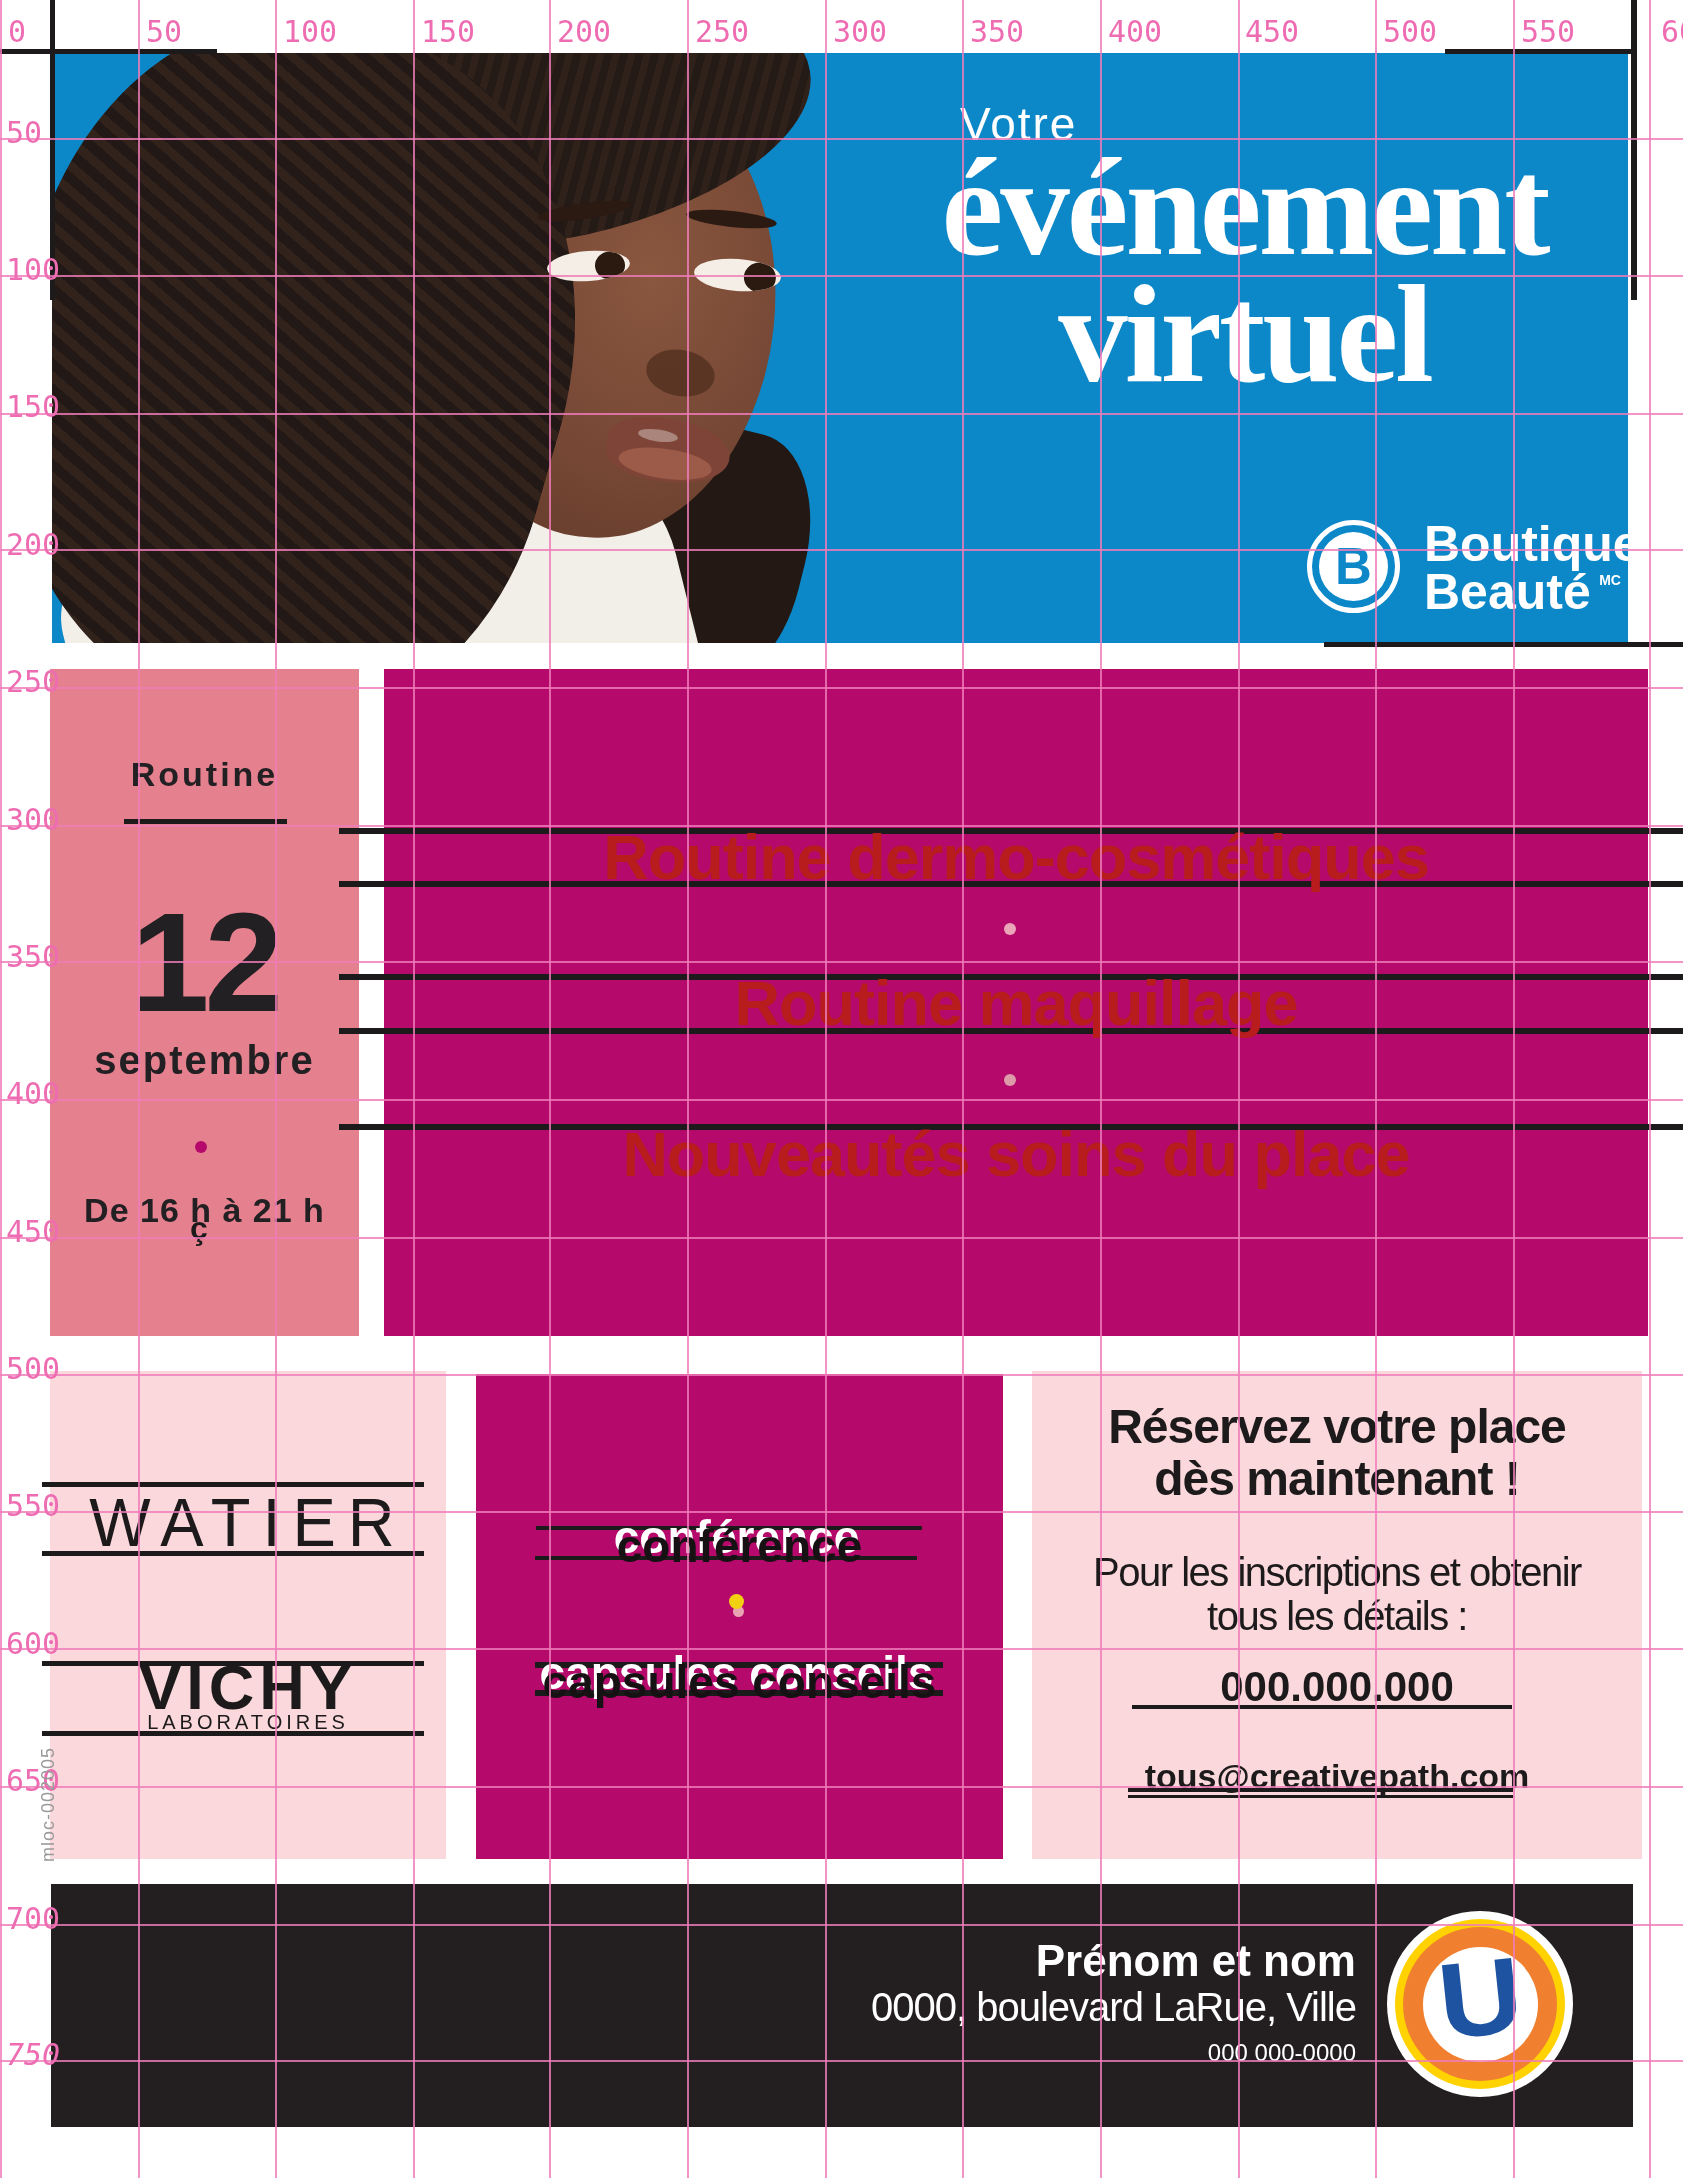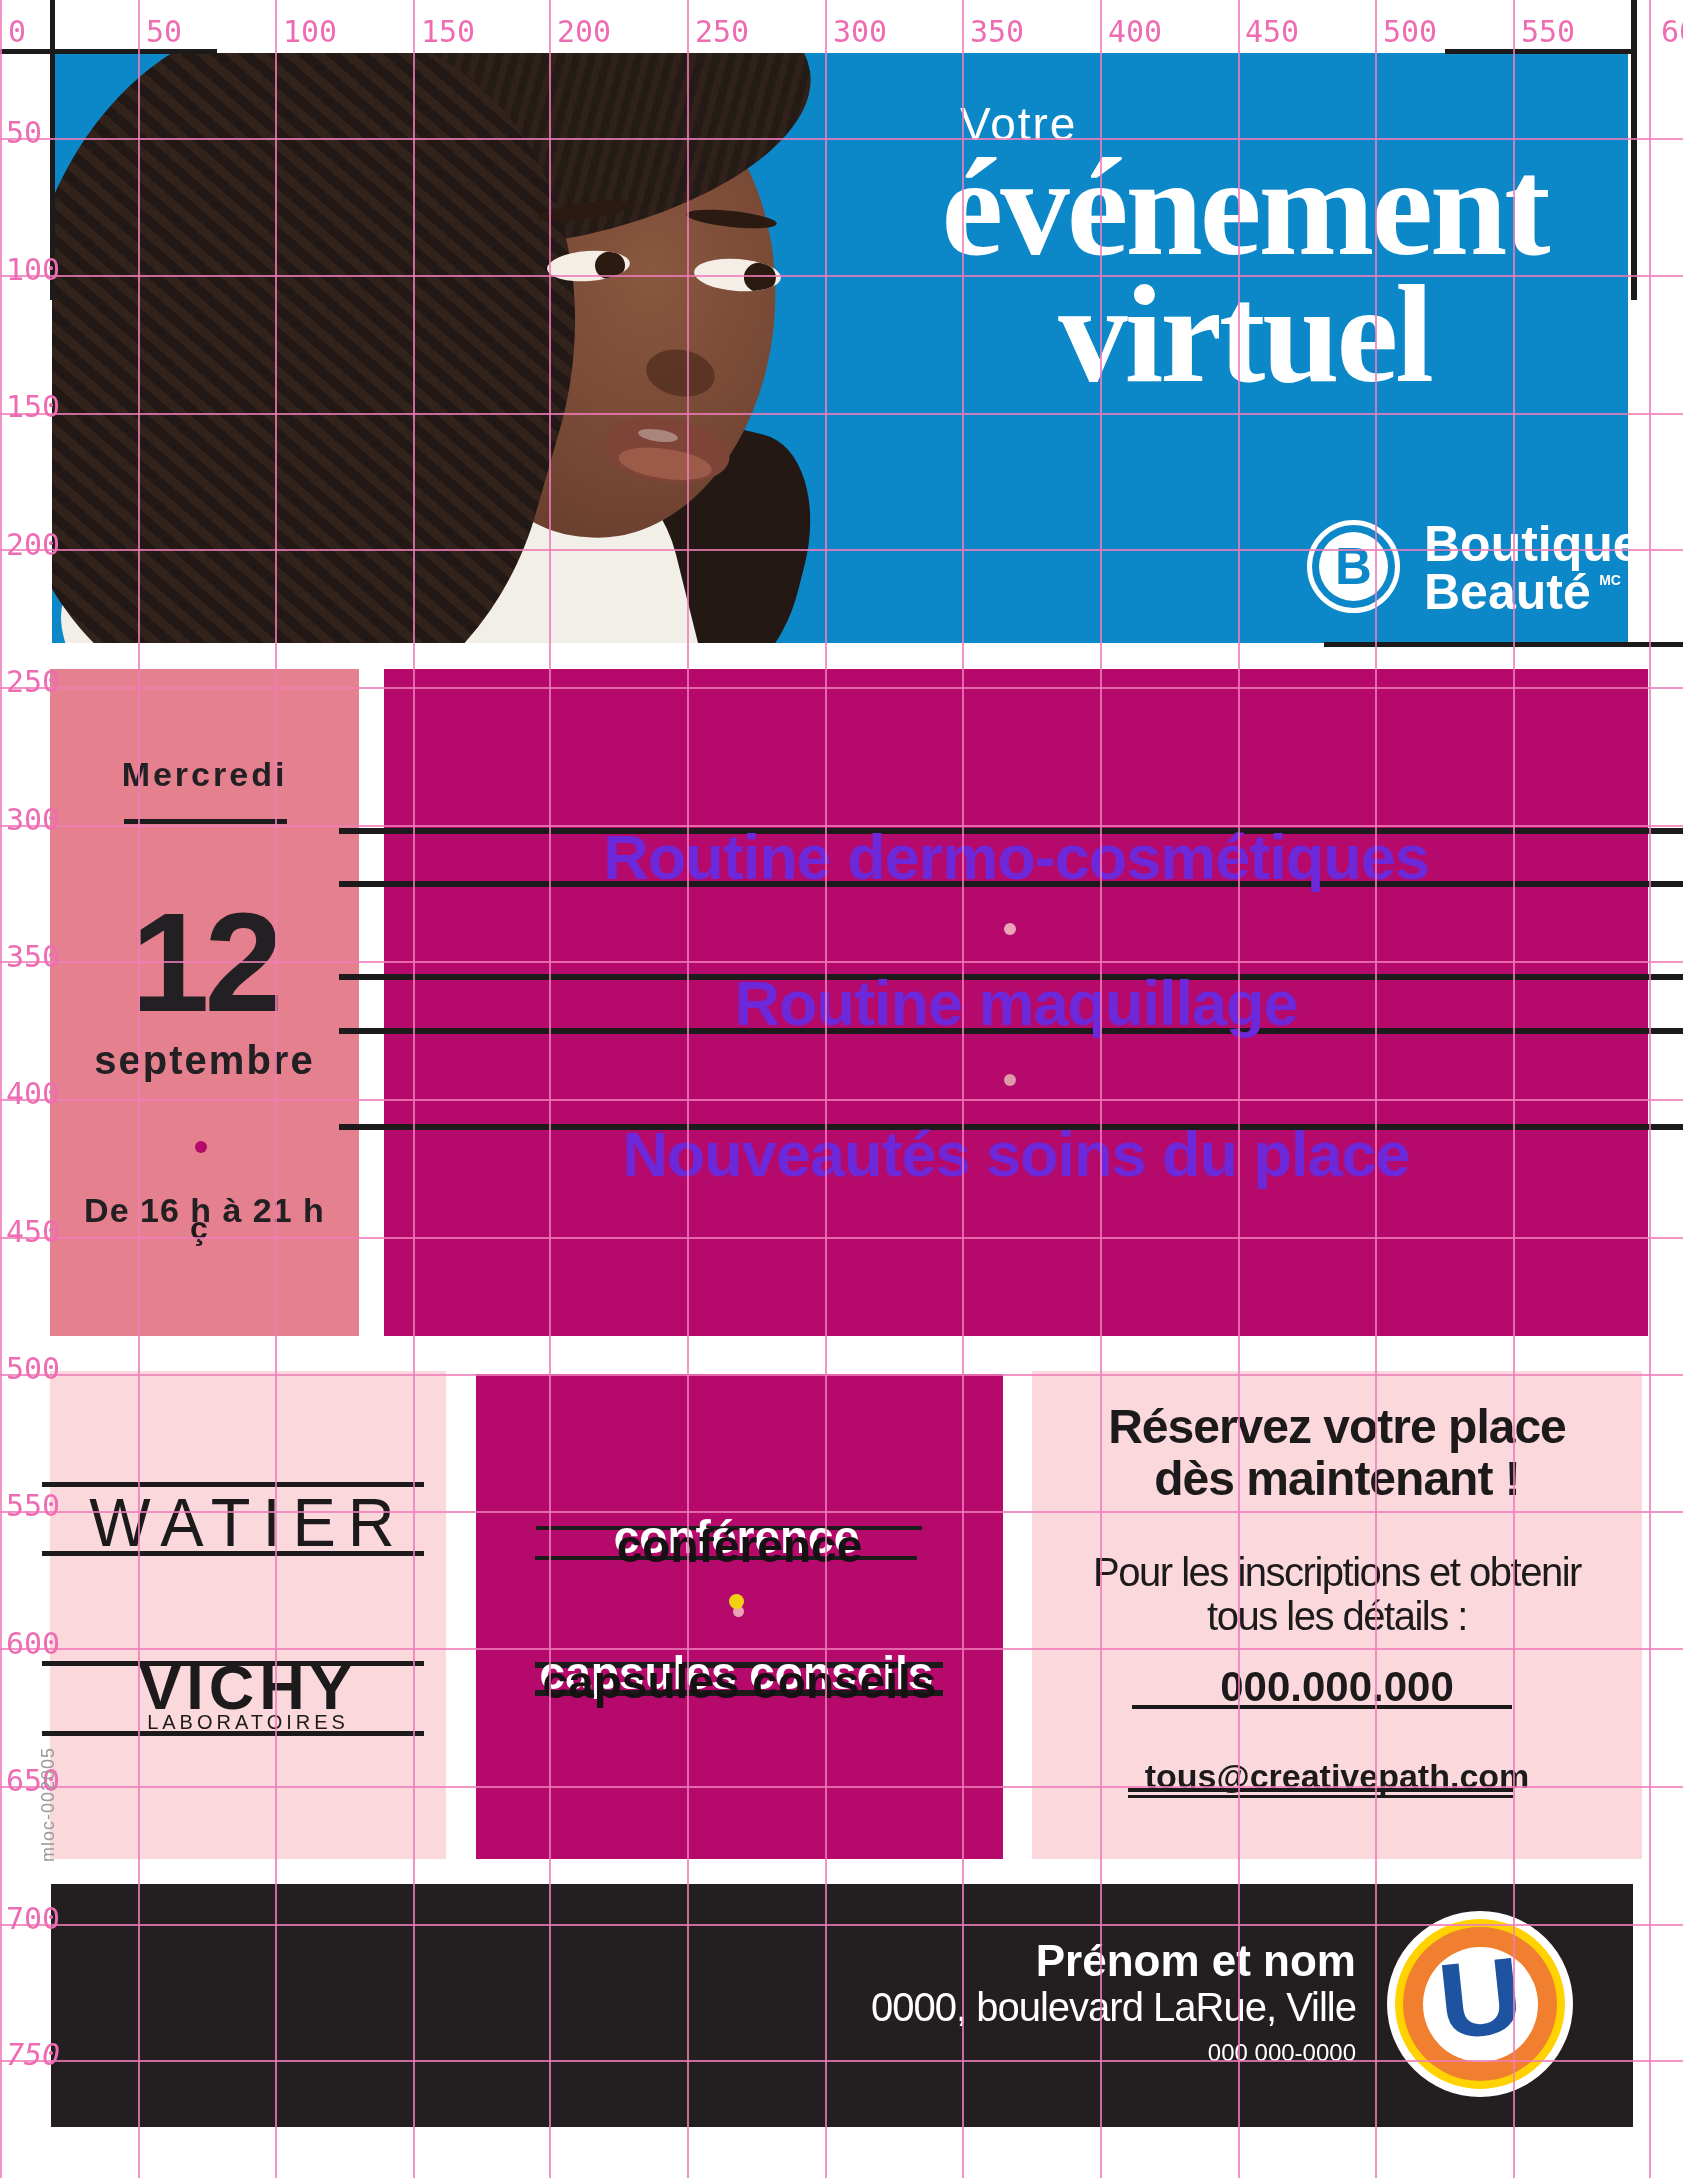--- a/index.html
+++ b/index.html
@@ -4,21 +4,21 @@
 <style>
   html,body{margin:0;padding:0;background:#ffffff;}
   #page{position:relative;width:1683px;height:2178px;background:#ffffff;overflow:hidden;
         font-family:"Liberation Sans",sans-serif;}
   .abs{position:absolute;}
   .mark{position:absolute;background:#1d1a1b;z-index:6;}
   .gridv{position:absolute;top:0;height:2178px;width:2px;background:#ef7cba;opacity:.82;z-index:50;pointer-events:none;}
   .gridh{position:absolute;left:0;width:1683px;height:2px;background:#ef7cba;opacity:.82;z-index:50;pointer-events:none;}
   .rlabel{position:absolute;color:#ee6cb2;font-family:"DejaVu Sans Mono",monospace;font-size:30px;z-index:60;}
   .blk-line{position:absolute;background:#1d1a1b;z-index:6;}
-  .row-text{position:absolute;color:#6d28d9;font-weight:700;font-size:63px;letter-spacing:-1px;
+  .row-text{position:absolute;color:#b91c1c;font-weight:700;font-size:63px;letter-spacing:-1px;
             width:1264px;left:384px;text-align:center;z-index:10;line-height:59px;}
   .dot{position:absolute;border-radius:50%;z-index:10;}
   .ghost-wrap{position:absolute;width:527px;left:476px;text-align:center;z-index:10;}
   .ghost-under{position:absolute;left:0;top:0;width:100%;color:#ffffff;transform:translate(-3px,-9px);z-index:9;}
   .ghost-over{position:relative;color:#161214;z-index:10;}
   .cta-center{position:absolute;left:1032px;width:610px;text-align:center;color:#1d1a1b;z-index:10;}
   .serif-title{font-family:"Liberation Serif",serif;font-weight:700;color:#ffffff;letter-spacing:-3px;}
   .footer-text{color:#ffffff;text-align:right;}
 </style>
 </head>
@@ -66,21 +66,21 @@
         <div style="font-size:50px;line-height:48px;">Boutique</div>
         <div style="position:relative;">
           <span style="font-size:50px;line-height:48px;">Beauté</span>
           <span style="font-size:14px;position:relative;top:-24px;left:4px;">MC</span>
         </div>
       </div>
     </div>
   </div>
 
   <div class="abs" style="left:50px;top:669px;width:309px;height:667px;background:#e5808e;"></div>
-  <div class="abs" style="left:50px;top:755px;width:309px;text-align:center;font-size:34px;font-weight:700;color:#232024;letter-spacing:3px;z-index:10;">Mercredi</div>
+  <div class="abs" style="left:50px;top:755px;width:309px;text-align:center;font-size:34px;font-weight:700;color:#232024;letter-spacing:3px;z-index:10;">Routine</div>
   <div class="blk-line" style="left:124px;top:819px;width:163px;height:5px;"></div>
   <div class="abs" style="left:50px;top:893px;width:309px;text-align:center;font-size:141px;font-weight:700;color:#232024;letter-spacing:-5px;line-height:139px;z-index:10;">12</div>
   <div class="abs" style="left:50px;top:1038px;width:309px;text-align:center;font-size:40px;font-weight:700;color:#232024;letter-spacing:2px;z-index:10;">septembre</div>
   <div class="dot" style="left:195px;top:1141px;width:12px;height:12px;background:#b5096b;"></div>
   <div class="abs" style="left:50px;top:1191px;width:309px;text-align:center;font-size:34px;font-weight:700;color:#232024;letter-spacing:1px;z-index:10;">De 16 h à 21 h</div>
   <div class="abs" style="left:190px;top:1210px;font-size:32px;font-weight:700;color:#1d1a1b;z-index:11;">ç</div>
 
   <div class="abs" style="left:384px;top:669px;width:1264px;height:667px;background:#b5096b;"></div>
 
   <div class="blk-line" style="left:339px;top:828px;width:1344px;height:6px;"></div>

